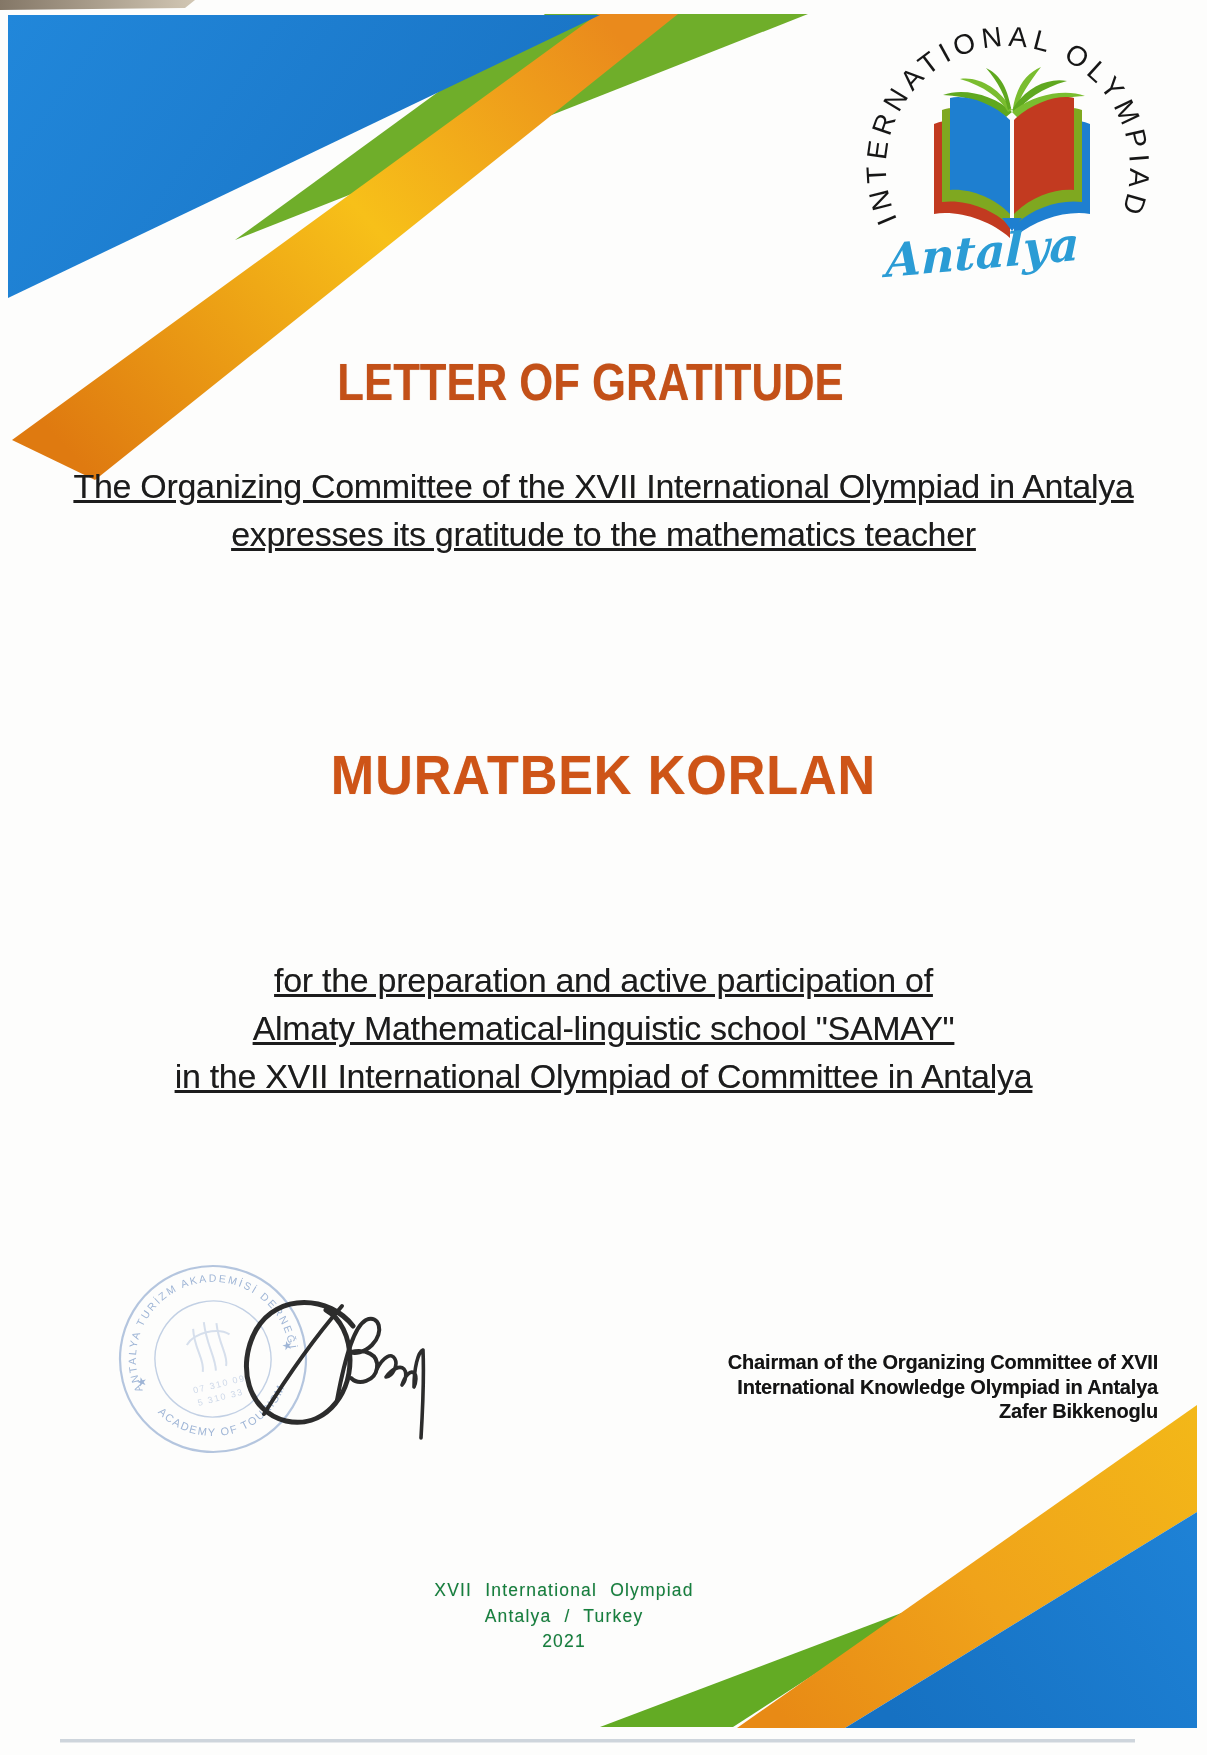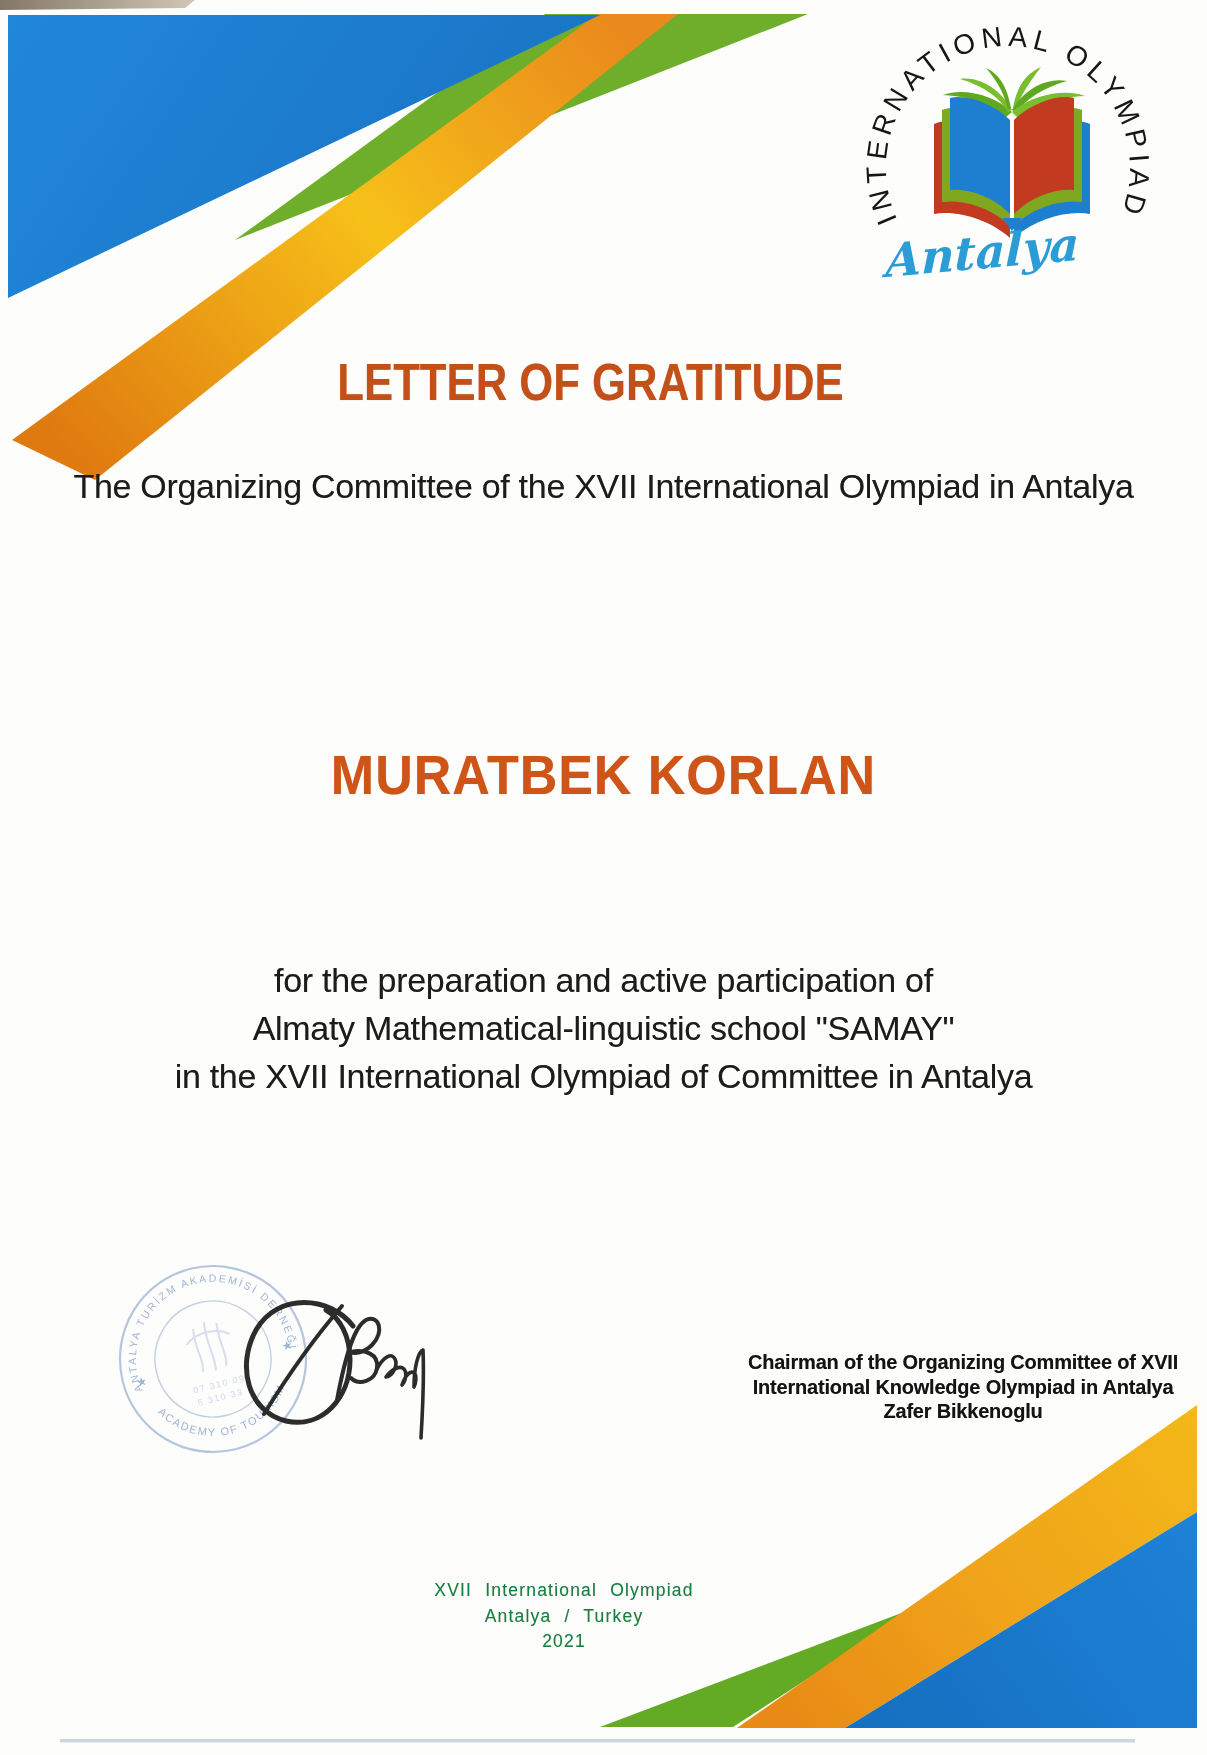--- a/index.html
+++ b/index.html
@@ -22,43 +22,42 @@
     transform-origin:center top;
     text-shadow:0 0 1px rgba(160,60,10,.35);
   }
   .intro{
     position:absolute;top:462px;left:0;width:100%;
     text-align:center;
     font-size:34px;line-height:48px;color:#1c1c1c;
     letter-spacing:-.3px;
     text-shadow:0 0 .6px rgba(0,0,0,.4);
   }
-  .intro div, .bodytext div{white-space:nowrap;}
+  .intro div, .bodytext div{white-space:nowrap;text-decoration:underline;}
   .recipient-name{
     position:absolute;top:742px;left:0;width:100%;
     text-align:center;
     font-size:56px;font-weight:bold;letter-spacing:1px;
     color:#ce5417;
     transform:scaleX(.93);transform-origin:center top;
     text-shadow:0 0 1px rgba(170,70,10,.4);
   }
   .bodytext{
     position:absolute;top:956px;left:0;width:100%;
     text-align:center;
     font-size:34px;line-height:48px;color:#1c1c1c;
     letter-spacing:-.3px;
     text-shadow:0 0 .6px rgba(0,0,0,.4);
   }
   .signatory{
     position:absolute;left:688px;top:1350px;width:470px;
-    text-align:center;
+    text-align:right;
     font-size:20px;font-weight:bold;line-height:24.5px;
     color:#141414;letter-spacing:-.2px;
     text-shadow:0 0 .5px rgba(0,0,0,.45);
-    margin-left:40px;
   }
   .footer{
     position:absolute;left:308px;top:1578px;width:512px;
     text-align:center;
     font-size:17.5px;line-height:25.5px;
     color:#15803d;letter-spacing:1.2px;word-spacing:7px;
     text-shadow:0 0 1px #c6c6c6;
   }
 </style>
 </head>
@@ -169,20 +168,21 @@
       <text x="1010" y="266" text-anchor="middle" font-family="DejaVu Serif, serif" font-style="italic" font-weight="bold" font-size="46" fill="#2b9cd5" transform="rotate(-5 1010 266) skewX(-6)">Antalya</text>
     </g>
   </svg>
 
   <div class="textlayer">
 
     <div class="doc-title">LETTER OF GRATITUDE</div>
 
     <div class="intro">
       <div>The Organizing Committee of the XVII International Olympiad in Antalya</div>
+      <div>expresses its gratitude to the mathematics teacher</div>
     </div>
 
     <div class="recipient-name">MURATBEK KORLAN</div>
 
     <div class="bodytext">
       <div>for the preparation and active participation of</div>
       <div>Almaty Mathematical-linguistic school "SAMAY"</div>
       <div>in the XVII International Olympiad of Committee in Antalya</div>
     </div>
 

